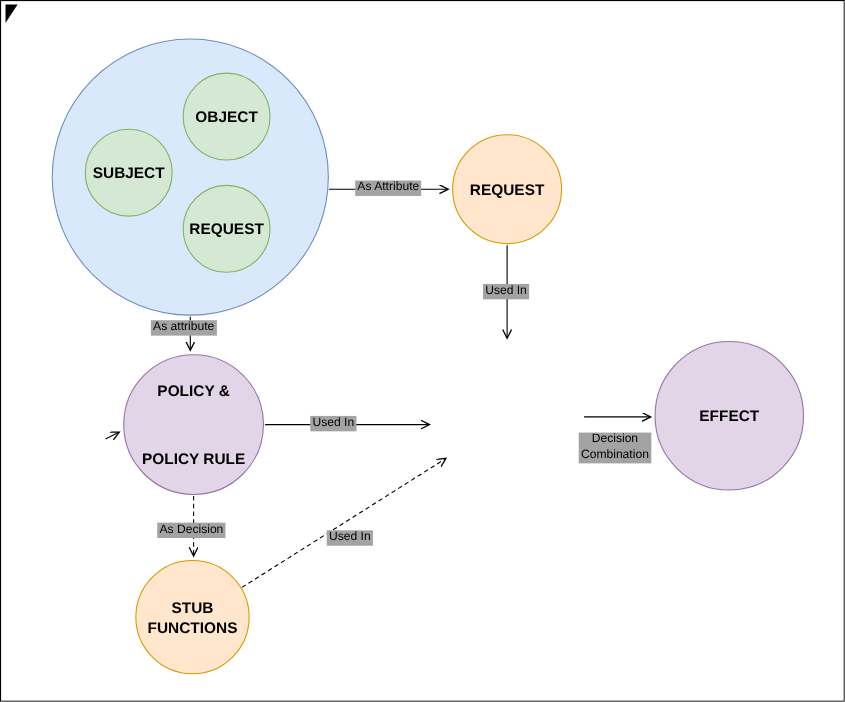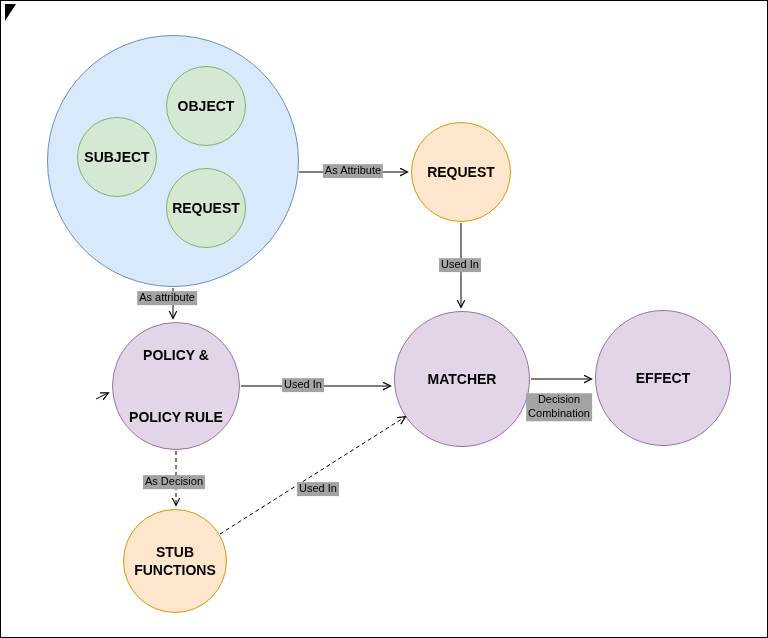--- a/index.html
+++ b/index.html
@@ -80,23 +80,20 @@
 
   <div class="node orange" style="left:410px; top:121px; width:100px; height:100px;">
     <span>REQUEST</span>
   </div>
 
   <div class="node purple" style="left:111px; top:321px; width:128px; height:128px;">
     <span>POLICY &amp;</span>
     <span>POLICY RULE</span>
   </div>
 
-  <div class="node purple" style="left:393px; top:310px; width:136px; height:136px;">
-    <span>MATCHER</span>
-  </div>
 
   <div class="node purple" style="left:594px; top:309px; width:136px; height:136px;">
     <span>EFFECT</span>
   </div>
 
   <div class="node orange" style="left:122px; top:508px; width:104px; height:104px;">
     <span>STUB</span>
     <span>FUNCTIONS</span>
   </div>
 

